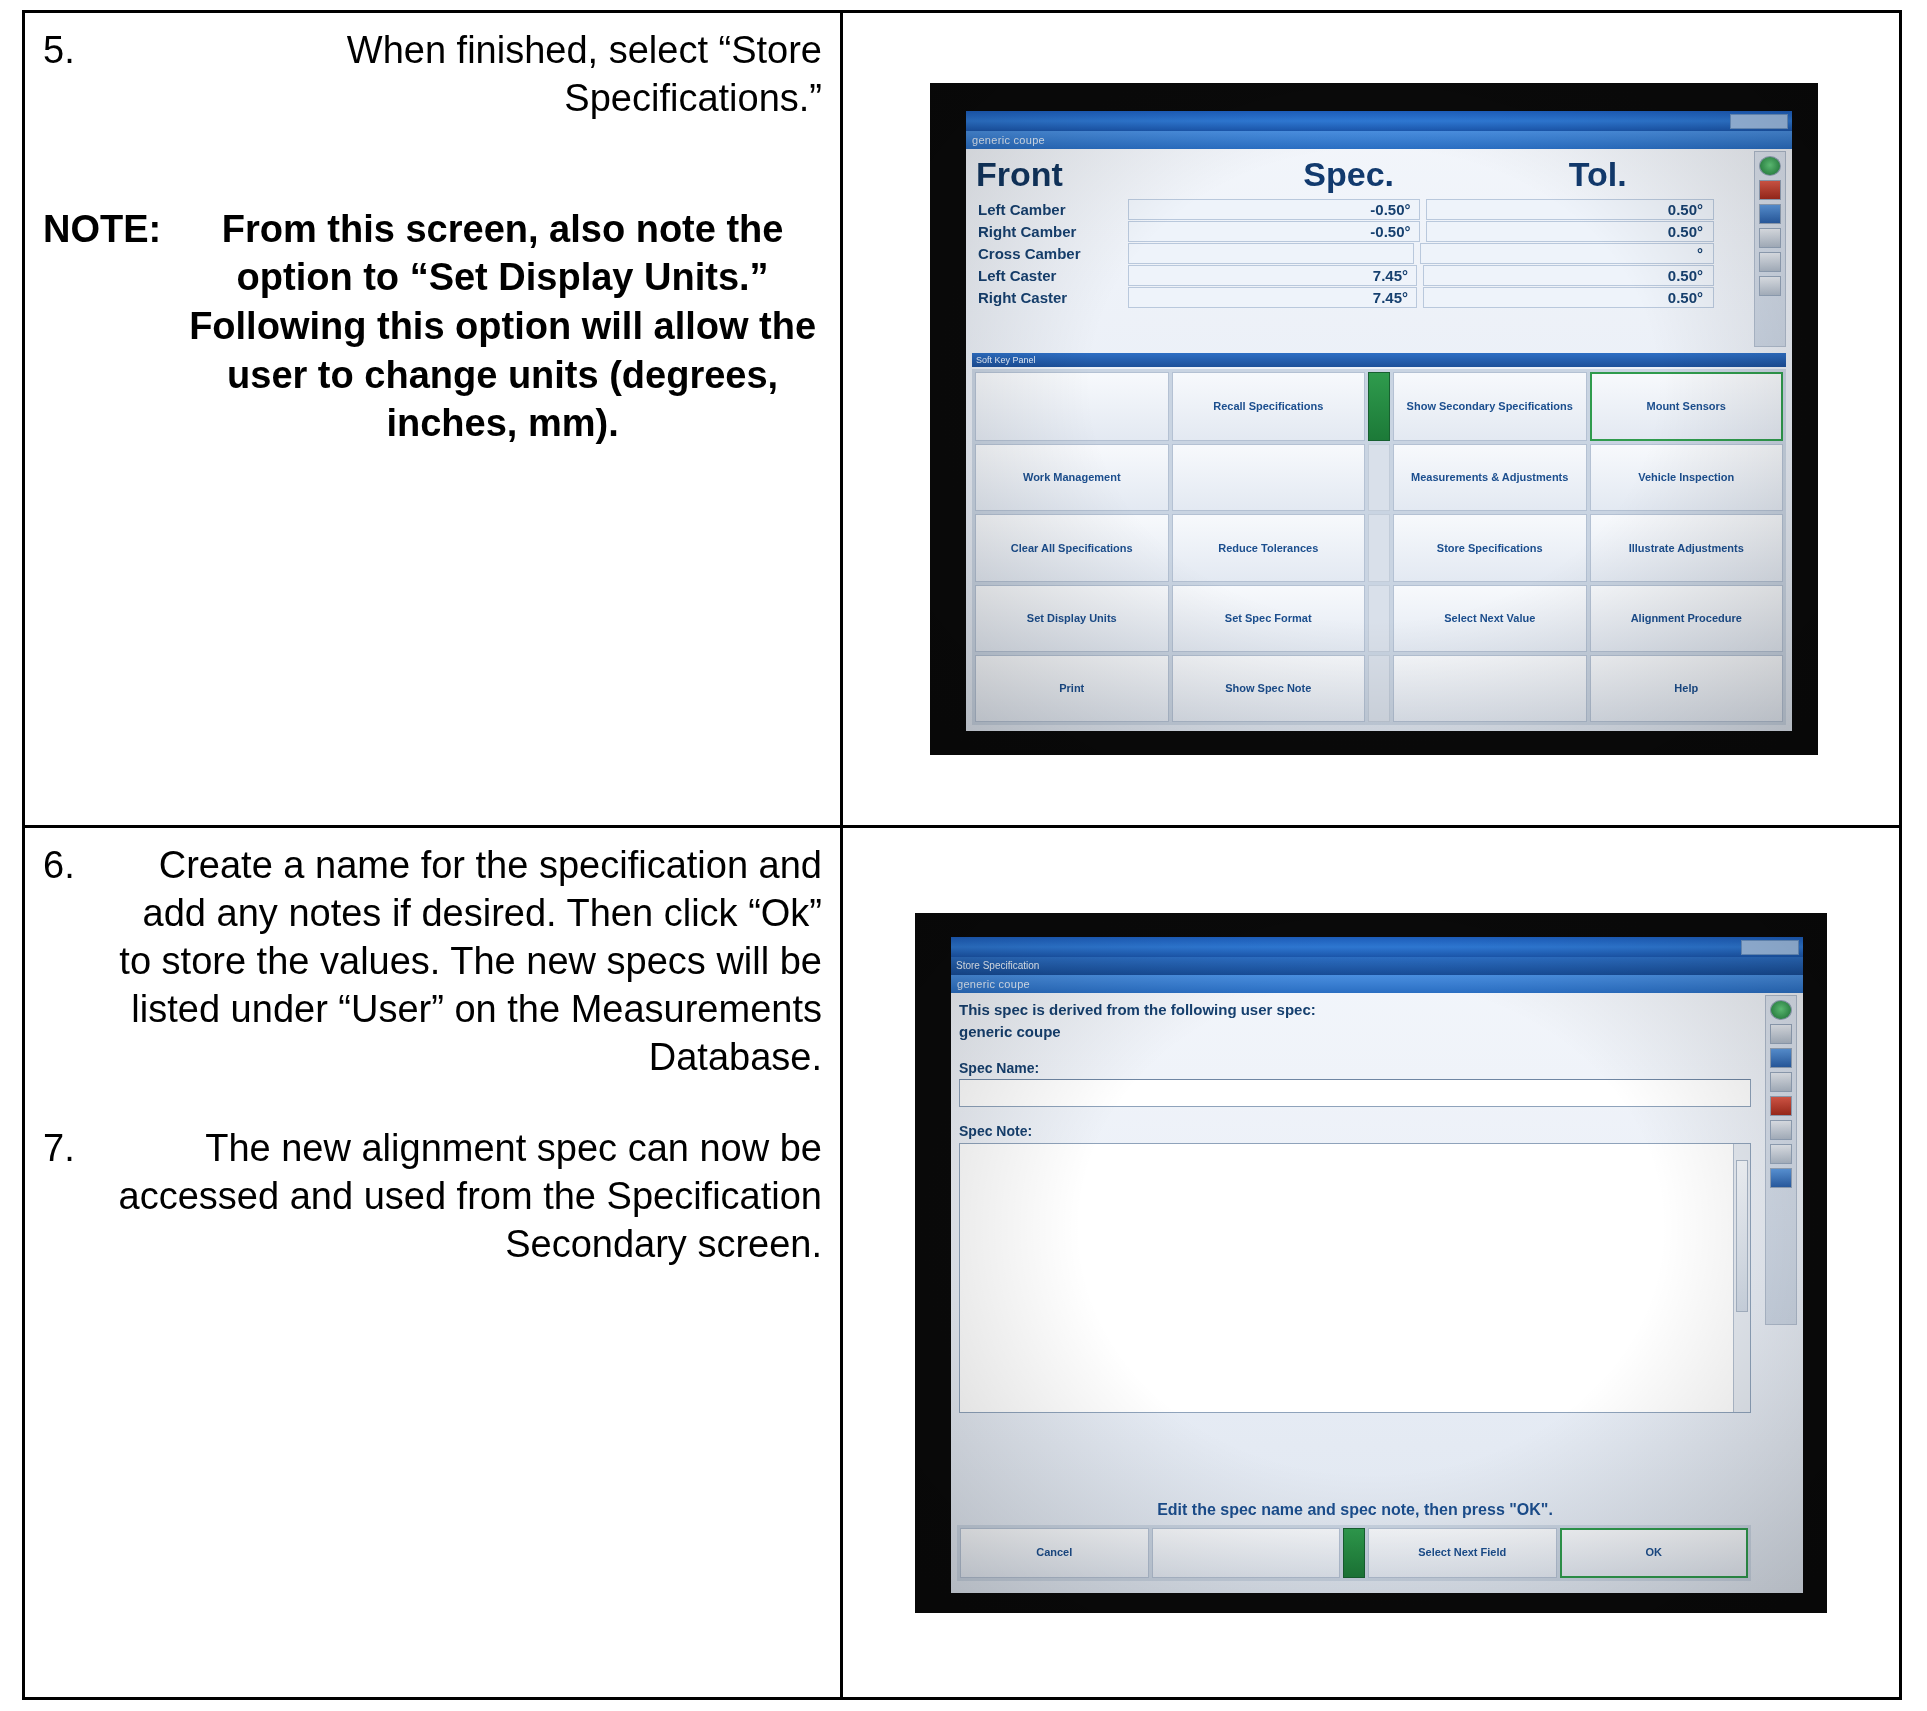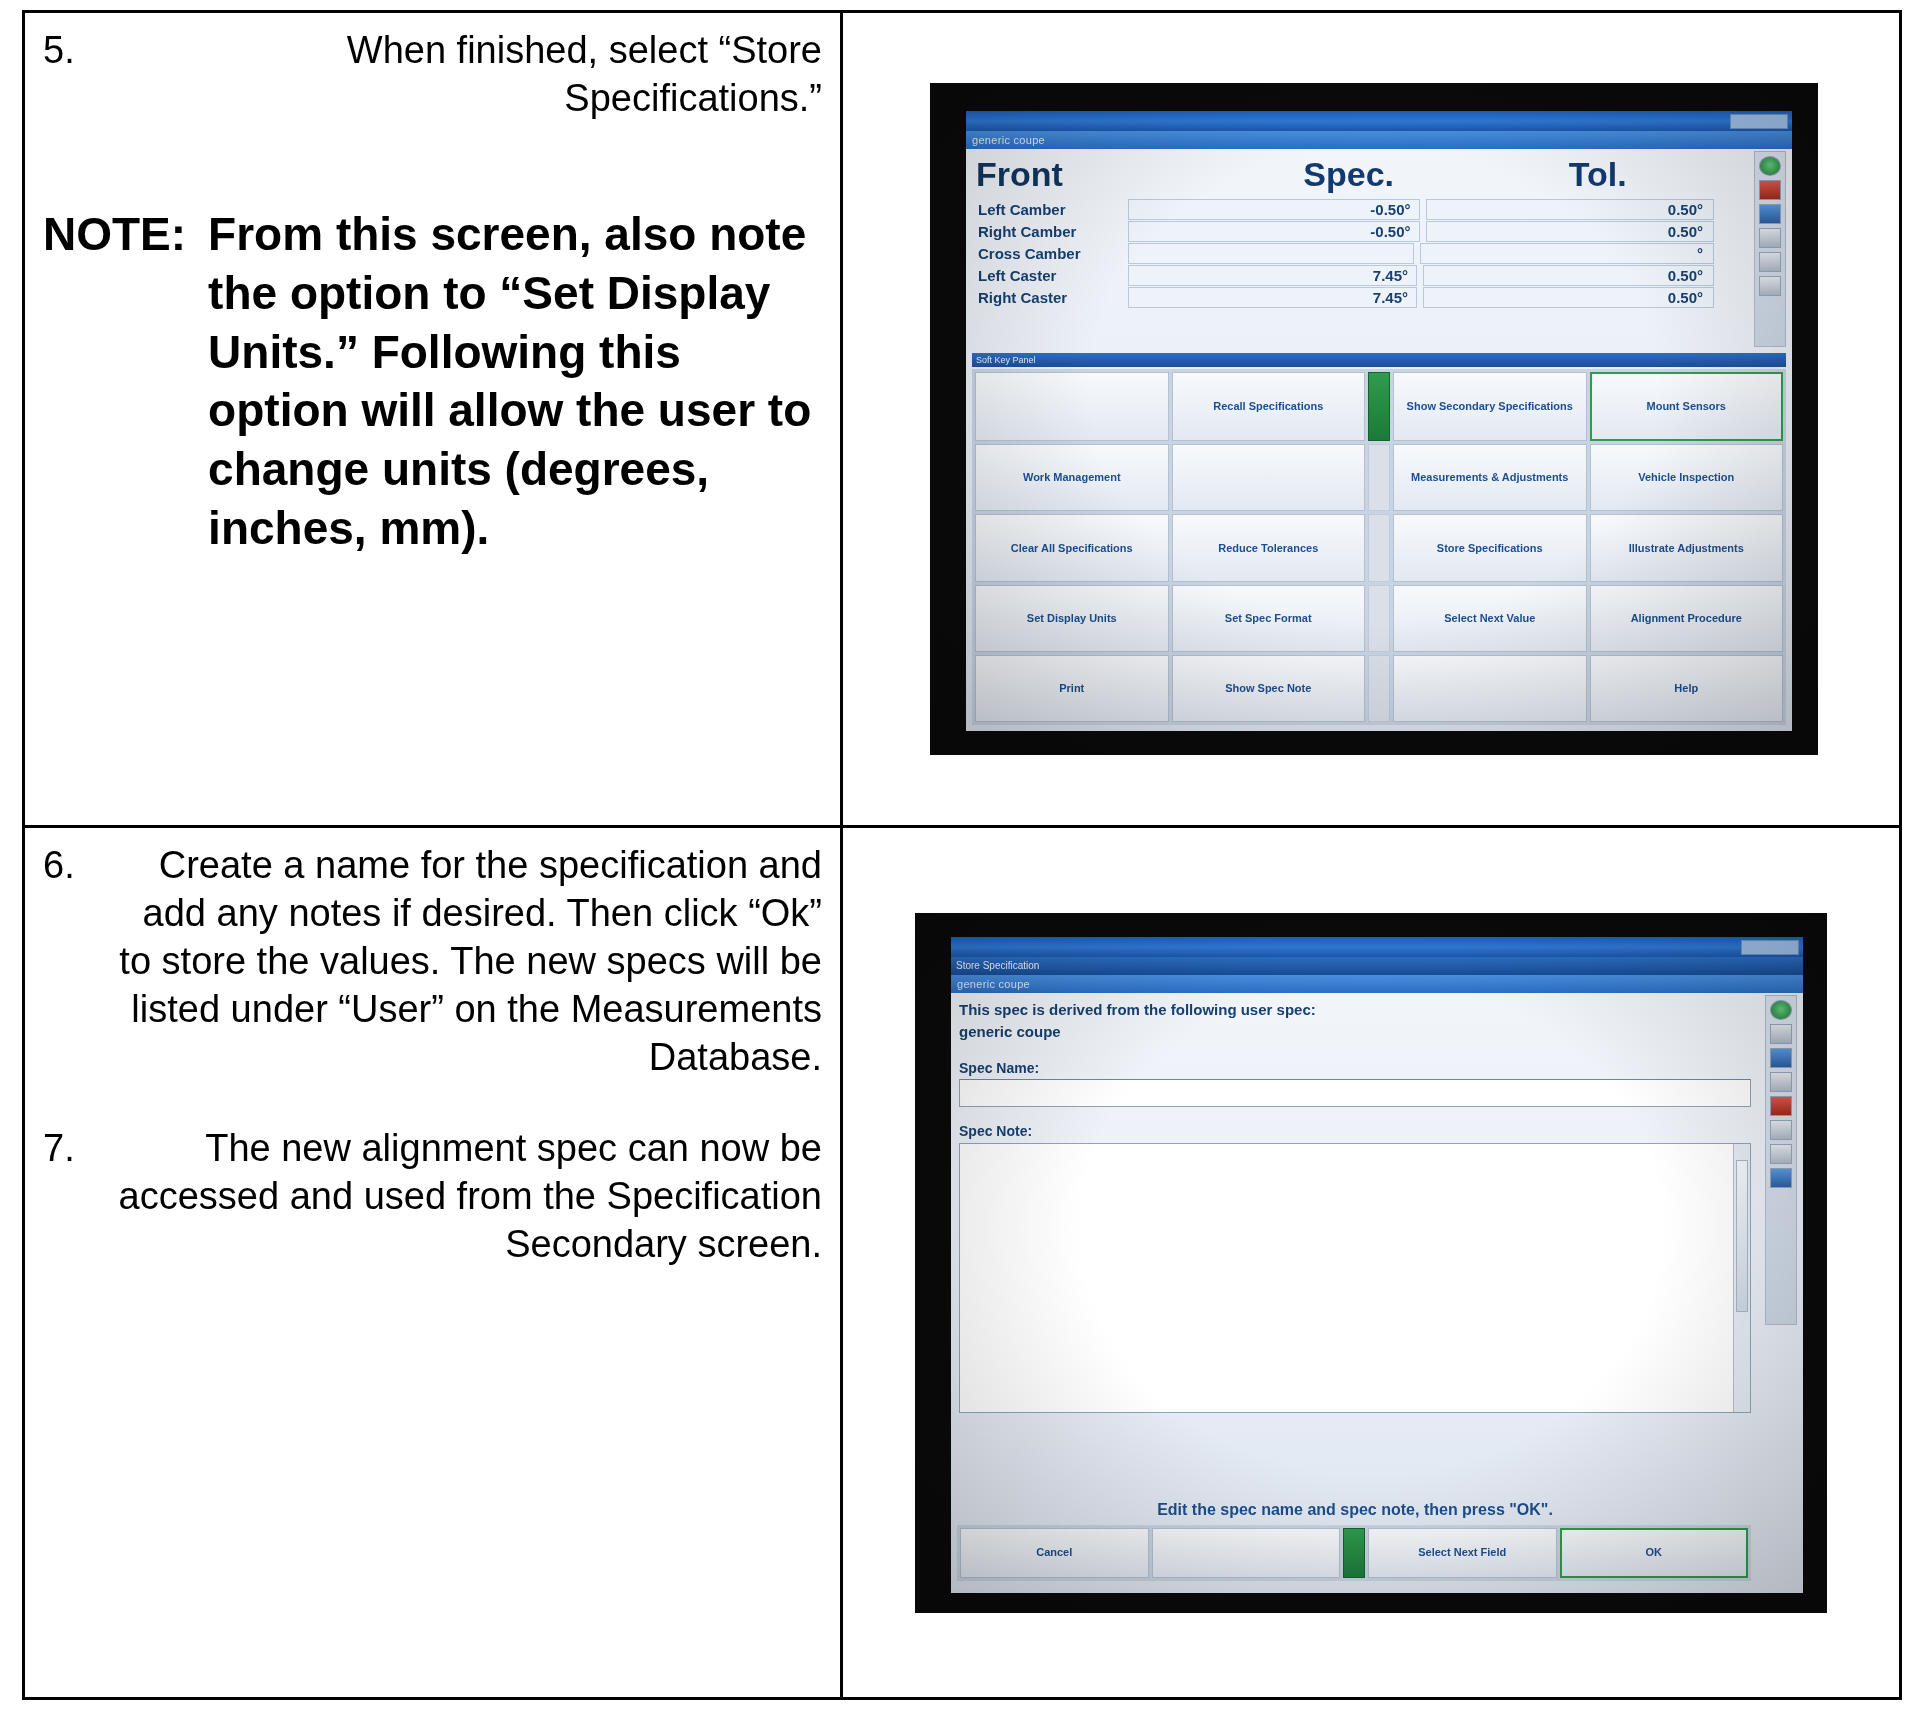--- a/index.html
+++ b/index.html
@@ -63,29 +63,29 @@
     width: 66px;
     flex: 0 0 66px;
     text-align: left;
   }
   .item .body { flex: 1 1 auto; text-align: right; }
 
   .note-block {
     display: flex;
     flex-direction: row;
     font-weight: bold;
-    font-size: 46px;
+    font-size: 38px;
     line-height: 1.28;
     margin-top: 82px;
   }
   .note-block .note-label {
     flex: 0 0 auto;
     padding-right: 22px;
   }
-  .note-block .note-body { flex: 1 1 auto; }
+  .note-block .note-body { flex: 1 1 auto; text-align: center; }
 
   .item + .item { margin-top: 44px; }
 
   
   .photo {
     background: #0a0a0a;
     position: relative;
     box-sizing: border-box;
     overflow: hidden;
   }

